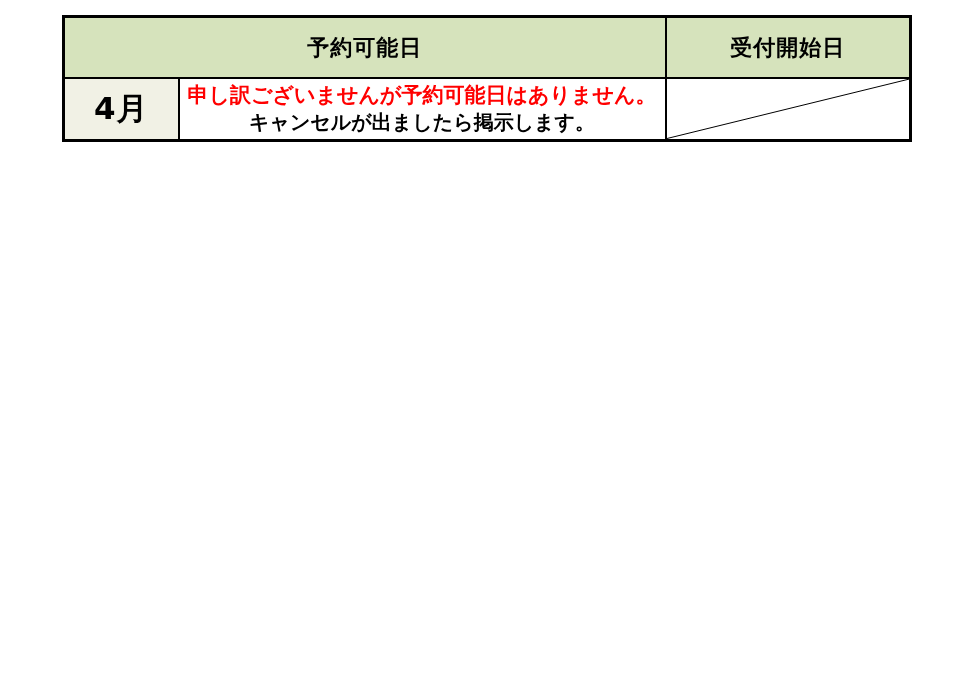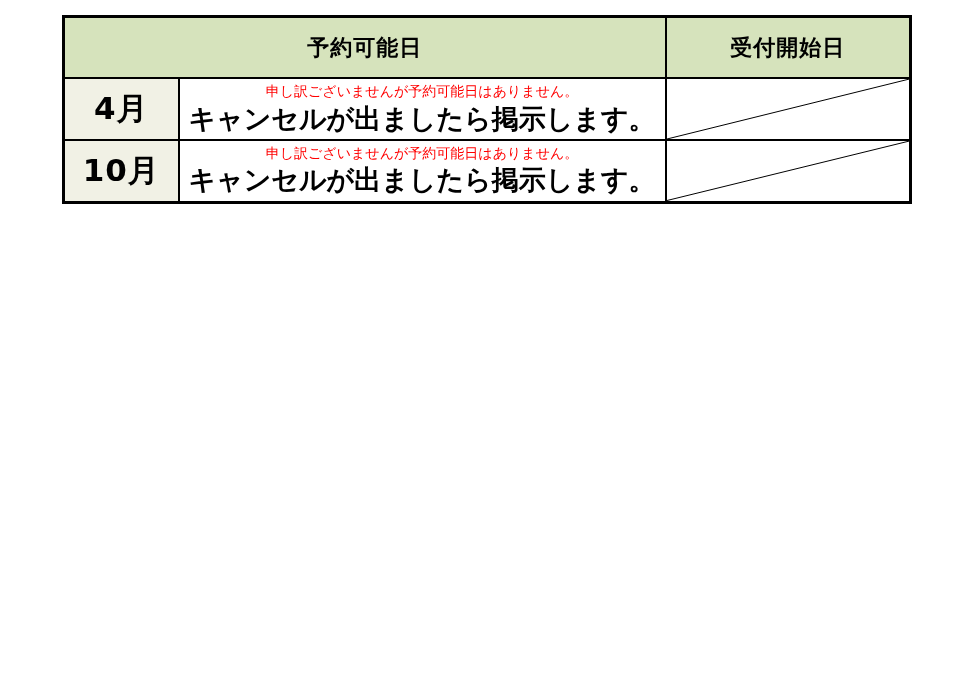--- a/index.html
+++ b/index.html
@@ -54,29 +54,29 @@
   }
   td.msg {
     background: #ffffff;
     border-left-width: 1px;
     text-align: center;
     vertical-align: middle;
     padding: 2px 4px;
   }
   .alert-line {
     color: #ff0000;
-    font-size: 14px;
-    font-weight: normal;
+    font-size: 21px;
+    font-weight: bold;
     line-height: 1.3;
     white-space: nowrap;
     text-align: center;
   }
   .note-line {
     color: #000000;
-    font-size: 27px;
+    font-size: 20px;
     font-weight: bold;
     line-height: 1.3;
     white-space: nowrap;
   }
   td.slash {
     background: #ffffff;
     position: relative;
     padding: 0;
   }
   td.slash svg {
@@ -115,27 +115,15 @@
         <td class="msg">
           <div class="alert-line">申し訳ございませんが予約可能日はありません。</div>
           <div class="note-line">キャンセルが出ましたら掲示します。</div>
         </td>
         <td class="slash">
           <svg viewBox="0 0 100 100" preserveAspectRatio="none">
               <line x1="0" y1="100" x2="100" y2="0"></line>
             </svg>
         </td>
       </tr>
-      <tr>
-        <td class="month">10月</td>
-        <td class="msg">
-          <div class="alert-line">申し訳ございませんが予約可能日はありません。</div>
-          <div class="note-line">キャンセルが出ましたら掲示します。</div>
-        </td>
-        <td class="slash">
-          <svg viewBox="0 0 100 100" preserveAspectRatio="none">
-              <line x1="0" y1="100" x2="100" y2="0"></line>
-            </svg>
-        </td>
-      </tr>
     </tbody>
   </table>
 </div>
 
 </body></html>

